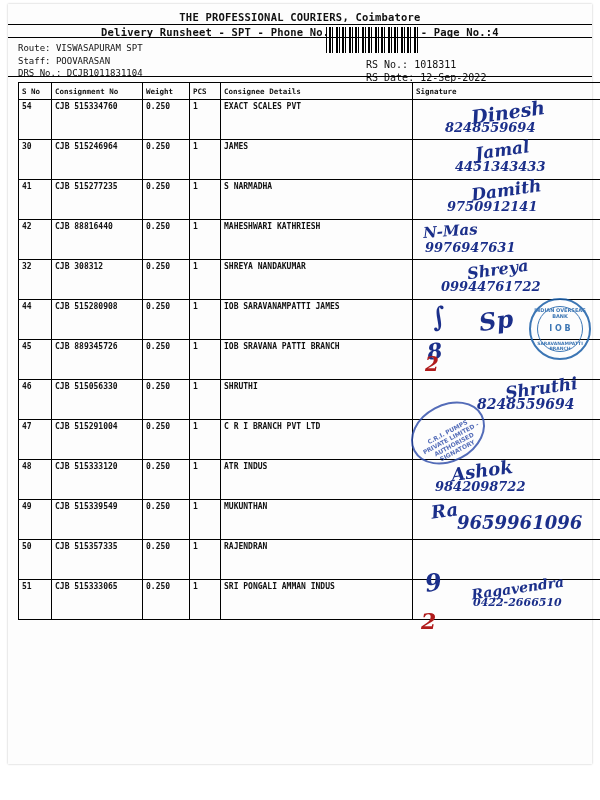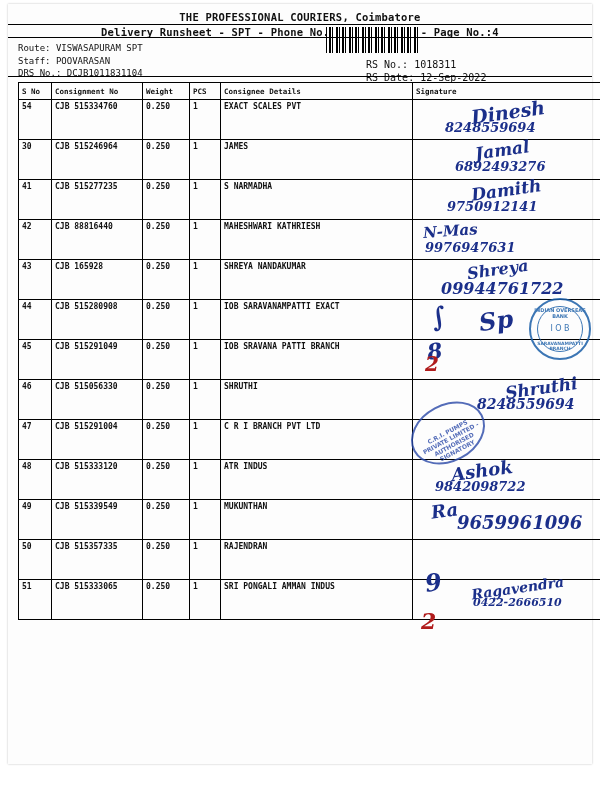--- a/index.html
+++ b/index.html
@@ -146,21 +146,21 @@
   }
   .stamp .txt-top {
     position: absolute;
     top: 7px; left: 0; right: 0;
     font-weight: bold;
     font-size: 5px;
   }
   .stamp .txt-mid {
     position: absolute;
     top: 24px; left: 0; right: 0;
-    font-weight: normal;
+    font-weight: bold;
     font-size: 8px;
   }
   .stamp .txt-bot {
     position: absolute;
     bottom: 7px; left: 0; right: 0;
     font-size: 4.5px;
   }
   .stamp-oval {
     position: absolute;
     border: 2px solid #2a49a8;
@@ -238,21 +238,21 @@
         </tr>
 
         <tr>
           <td>30</td>
           <td>CJB 515246964</td>
           <td>0.250</td>
           <td>1</td>
           <td>JAMES</td>
           <td class="sigcell">
             <span class="scribble" style="left:62px; top:0px; font-size:17px;">Jamal</span>
-            <span class="num" style="left:42px; top:19px; font-size:13px;">6892493276</span>
+            <span class="num" style="left:42px; top:19px; font-size:13px;">4451343433</span>
           </td>
         </tr>
 
         <tr>
           <td>41</td>
           <td>CJB 515277235</td>
           <td>0.250</td>
           <td>1</td>
           <td>S NARMADHA</td>
           <td class="sigcell">
@@ -267,52 +267,52 @@
           <td>0.250</td>
           <td>1</td>
           <td>MAHESHWARI KATHRIESH</td>
           <td class="sigcell">
             <span class="scribble" style="left:10px; top:2px; font-size:15px; transform:rotate(-4deg);">N-Mas</span>
             <span class="num" style="left:12px; top:20px; font-size:13px;">9976947631</span>
           </td>
         </tr>
 
         <tr>
-          <td>43</td>
-          <td>CJB 165928</td>
+          <td>32</td>
+          <td>CJB 308312</td>
           <td>0.250</td>
           <td>1</td>
           <td>SHREYA NANDAKUMAR</td>
           <td class="sigcell">
             <span class="scribble" style="left:54px; top:0px; font-size:16px;">Shreya</span>
-            <span class="num" style="left:28px; top:19px; font-size:16px;">09944761722</span>
+            <span class="num" style="left:28px; top:19px; font-size:13px;">09944761722</span>
           </td>
         </tr>
 
         <tr>
           <td>44</td>
           <td>CJB 515280908</td>
           <td>0.250</td>
           <td>1</td>
-          <td>IOB SARAVANAMPATTI EXACT</td>
+          <td>IOB SARAVANAMPATTI JAMES</td>
           <td class="sigcell">
             <span class="scribble" style="left:18px; top:2px; font-size:26px; transform:rotate(-12deg);">∫</span>
             <span class="scribble" style="left:66px; top:6px; font-size:24px;">Sp</span>
             <div class="stamp" style="left:116px; top:-2px; width:58px; height:58px;">
               <div class="inner"></div>
               <div class="txt-top">INDIAN OVERSEAS BANK</div>
               <div class="txt-mid">I O B</div>
               <div class="txt-bot">SARAVANAMPATTI BRANCH</div>
             </div>
           </td>
         </tr>
 
         <tr>
           <td>45</td>
-          <td>CJB 515291049</td>
+          <td>CJB 889345726</td>
           <td>0.250</td>
           <td>1</td>
           <td>IOB SRAVANA PATTI BRANCH</td>
           <td class="sigcell">
             <span class="scribble" style="left:14px; top:-2px; font-size:22px;">8</span>
             <span class="redmark" style="left:12px; top:12px; font-size:20px;">2</span>
           </td>
         </tr>
 
         <tr>

